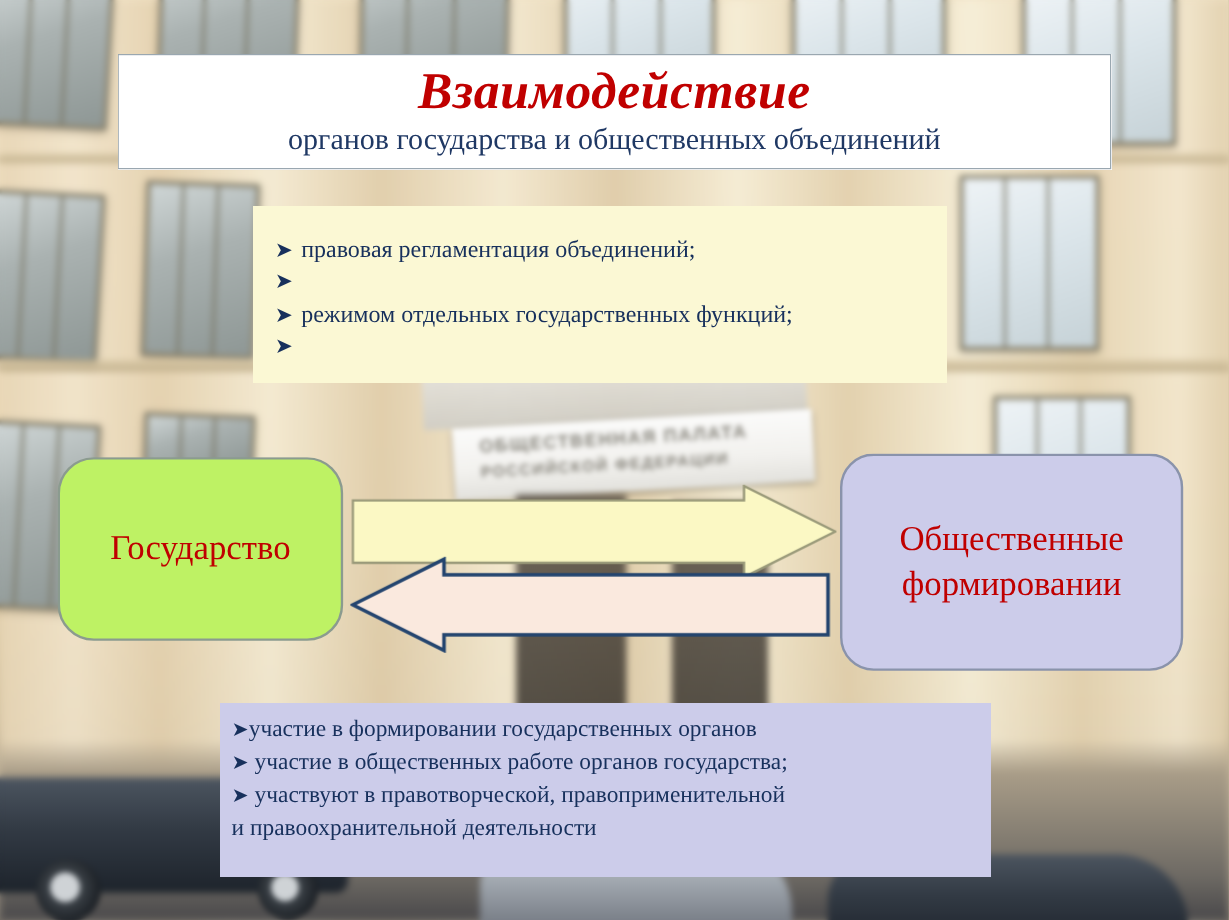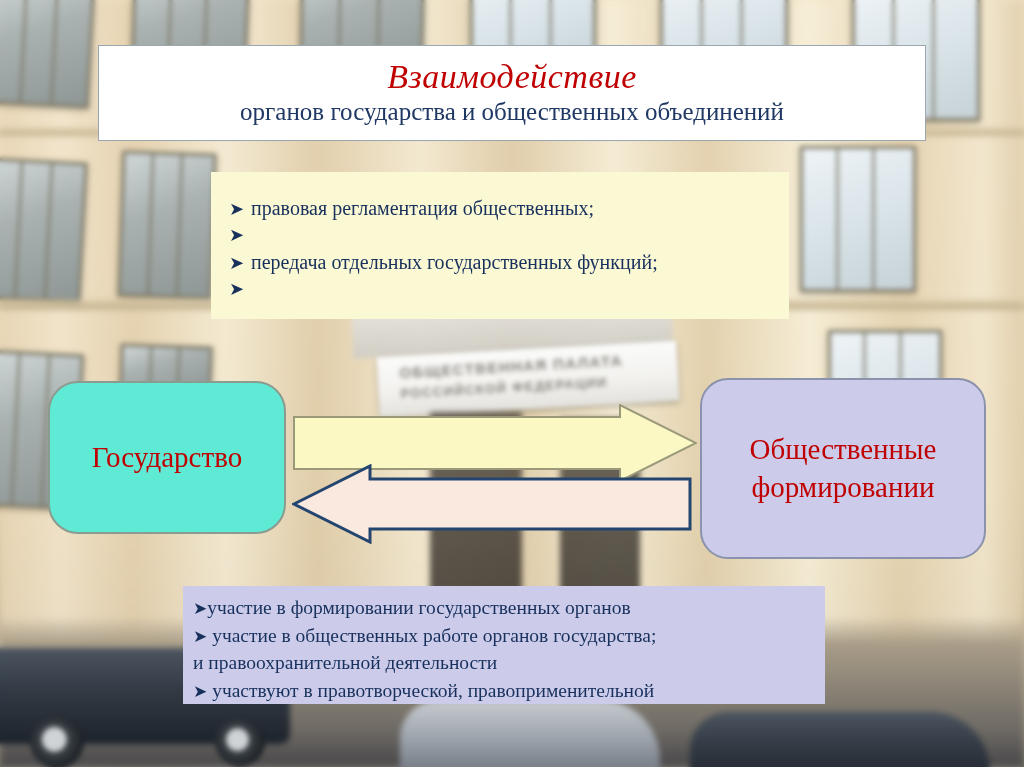--- a/index.html
+++ b/index.html
@@ -164,23 +164,23 @@
     background: #ffffff;
     border: 1px solid #9aa7b0;
     box-sizing: border-box;
     display: flex;
     flex-direction: column;
     align-items: center;
     justify-content: center;
   }
   .title-main {
     color: #c00000;
-    font-size: 34px;
+    font-size: 43px;
     font-style: italic;
-    font-weight: 400;
+    font-weight: 700;
     line-height: 1.05;
     letter-spacing: .5px;
   }
   .title-sub {
     color: #1f3864;
     font-size: 25px;
     line-height: 1.15;
     margin-top: 4px;
     text-align: center;
   }
@@ -210,21 +210,21 @@
     width: 22px;
     flex: 0 0 22px;
   }
 
   
   .bottom-card {
     position: absolute;
     left: 183px;
     top: 586px;
     width: 642px;
-    height: 118px;
+    height: 145px;
     background: #ccccea;
     box-sizing: border-box;
     padding: 8px 4px 0 10px;
   }
   .bottom-card .line {
     color: #17305c;
     font-size: 19.5px;
     line-height: 1.42;
     white-space: nowrap;
   }
@@ -242,21 +242,21 @@
     text-align: center;
     color: #c00000;
     font-size: 29px;
     line-height: 1.28;
   }
   .entity-state {
     left: 48px;
     top: 381px;
     width: 238px;
     height: 153px;
-    background: #5eead4;
+    background: #bef264;
     border: 2px solid #8b9b8f;
     border-radius: 30px;
   }
   .entity-assoc {
     left: 700px;
     top: 378px;
     width: 286px;
     height: 181px;
     background: #ccccea;
     border: 2px solid #8a93ab;
@@ -323,28 +323,28 @@
   </div>
 
   <div class="title-card">
     <div class="title-main">Взаимодействие</div>
     <div class="title-sub">органов государства и общественных объединений</div>
   </div>
 
   <div class="yellow-card">
     <div class="row">
       <span class="bullet">➤</span>
-      <span>правовая регламентация общественных;</span>
+      <span>правовая регламентация объединений;</span>
     </div>
     <div class="row">
       <span class="bullet">➤</span>
     </div>
     <div class="row">
       <span class="bullet">➤</span>
-      <span>передача отдельных государственных функций;</span>
+      <span>режимом отдельных государственных функций;</span>
     </div>
     <div class="row">
       <span class="bullet">➤</span>
     </div>
   </div>
 
   <div class="entity entity-state">
     <span>Государство</span>
   </div>
 
@@ -370,20 +370,20 @@
   </div>
 
   <div class="bottom-card">
     <div class="line">
       <span class="bl">➤</span><span>участие в формировании государственных органов</span>
     </div>
     <div class="line">
       <span class="bl">➤</span><span> участие в общественных работе органов государства;</span>
     </div>
     <div class="line">
+      <span class="bl">➤</span><span> участвуют в правотворческой, правоприменительной</span>
+    </div>
+    <div class="line">
       <span>и правоохранительной деятельности</span>
     </div>
-    <div class="line">
-      <span class="bl">➤</span><span> участвуют в правотворческой, правоприменительной</span>
-    </div>
   </div>
 
 </div>
 
 </body></html>

